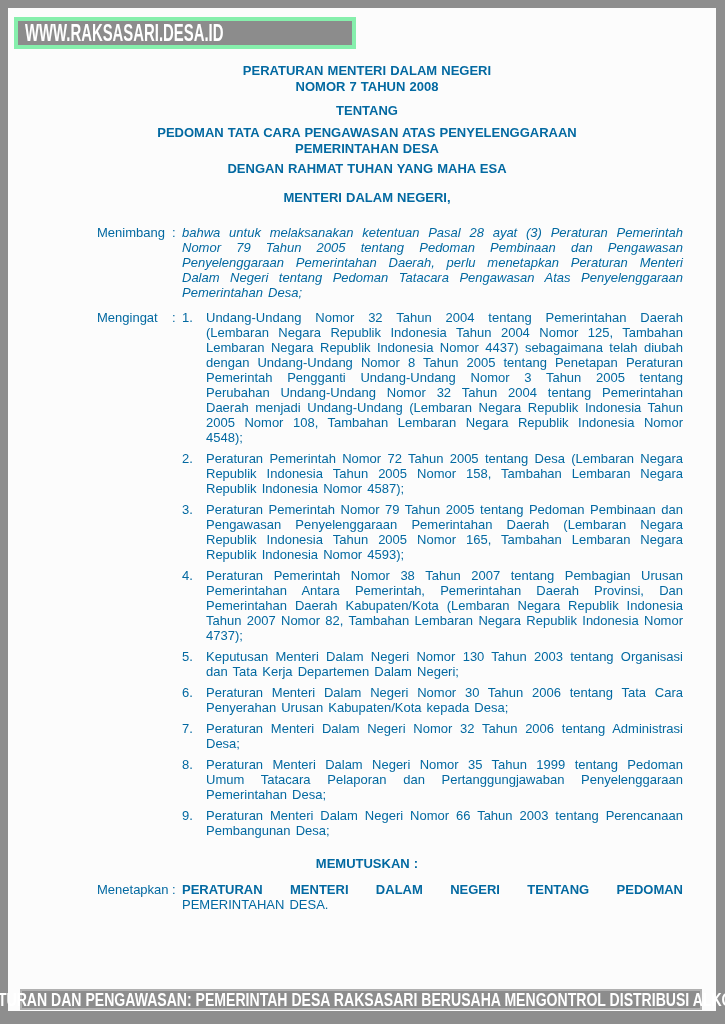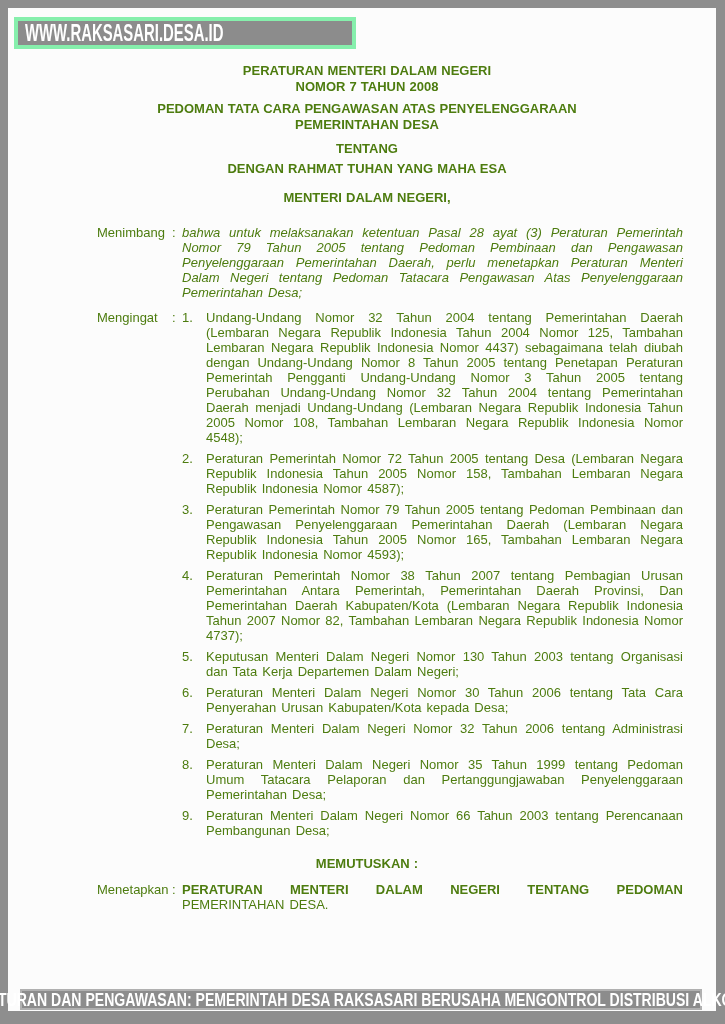--- a/index.html
+++ b/index.html
@@ -7,21 +7,21 @@
     position:relative;width:725px;height:1024px;margin:0 auto;
     background:#8e8e8e;overflow:hidden;
     font-family:"Liberation Sans",sans-serif;
   }
   .page{
     position:absolute;left:8px;top:8px;right:9px;bottom:13px;
     background:#fcfcfc;
   }
   .content{
     padding:0 33px 0 89px;
-    color:#4d7c0f;font-size:13px;line-height:15px;word-spacing:1.5px;
+    color:#0369a1;font-size:13px;line-height:15px;word-spacing:1.5px;
   }
   
   .hwrap{width:540px;text-align:center;font-weight:bold;font-size:13px;line-height:16px;word-spacing:0.5px;}
   .mt6{margin-top:6px}.mt8{margin-top:8px}.mt10{margin-top:10px}
   .mt12{margin-top:4px}.mt13{margin-top:13px}.mt18{margin-top:18px}.mt19{margin-top:19px}
   .title-block{padding-top:55px}
   
   .hang{display:grid;grid-template-columns:75px 10px 1fr;align-items:start;}
   .hang .lbl{white-space:nowrap;}
   .para{text-align:justify;font-style:italic;}
@@ -59,26 +59,26 @@
 
 <div class="frame">
   <div class="page">
     <div class="content">
 
       <div class="hwrap title-block">
         <div>PERATURAN MENTERI DALAM NEGERI</div>
         <div>NOMOR 7 TAHUN 2008</div>
       </div>
 
+      <div class="hwrap mt8">TENTANG</div>
+
       <div class="hwrap mt6">
         <div>PEDOMAN TATA CARA PENGAWASAN ATAS PENYELENGGARAAN</div>
         <div>PEMERINTAHAN DESA</div>
       </div>
-
-      <div class="hwrap mt8">TENTANG</div>
 
       <div class="hwrap mt12">DENGAN RAHMAT TUHAN YANG MAHA ESA</div>
 
       <div class="hwrap mt13">MENTERI DALAM NEGERI,</div>
 
       <div class="hang mt19">
         <span class="lbl">Menimbang</span>
         <span class="col">:</span>
         <div class="para">bahwa untuk melaksanakan ketentuan Pasal 28 ayat (3) Peraturan Pemerintah Nomor 79 Tahun 2005 tentang Pedoman Pembinaan dan Pengawasan Penyelenggaraan Pemerintahan Daerah, perlu menetapkan Peraturan Menteri Dalam Negeri tentang Pedoman Tatacara Pengawasan Atas Penyelenggaraan Pemerintahan Desa;</div>
       </div>

